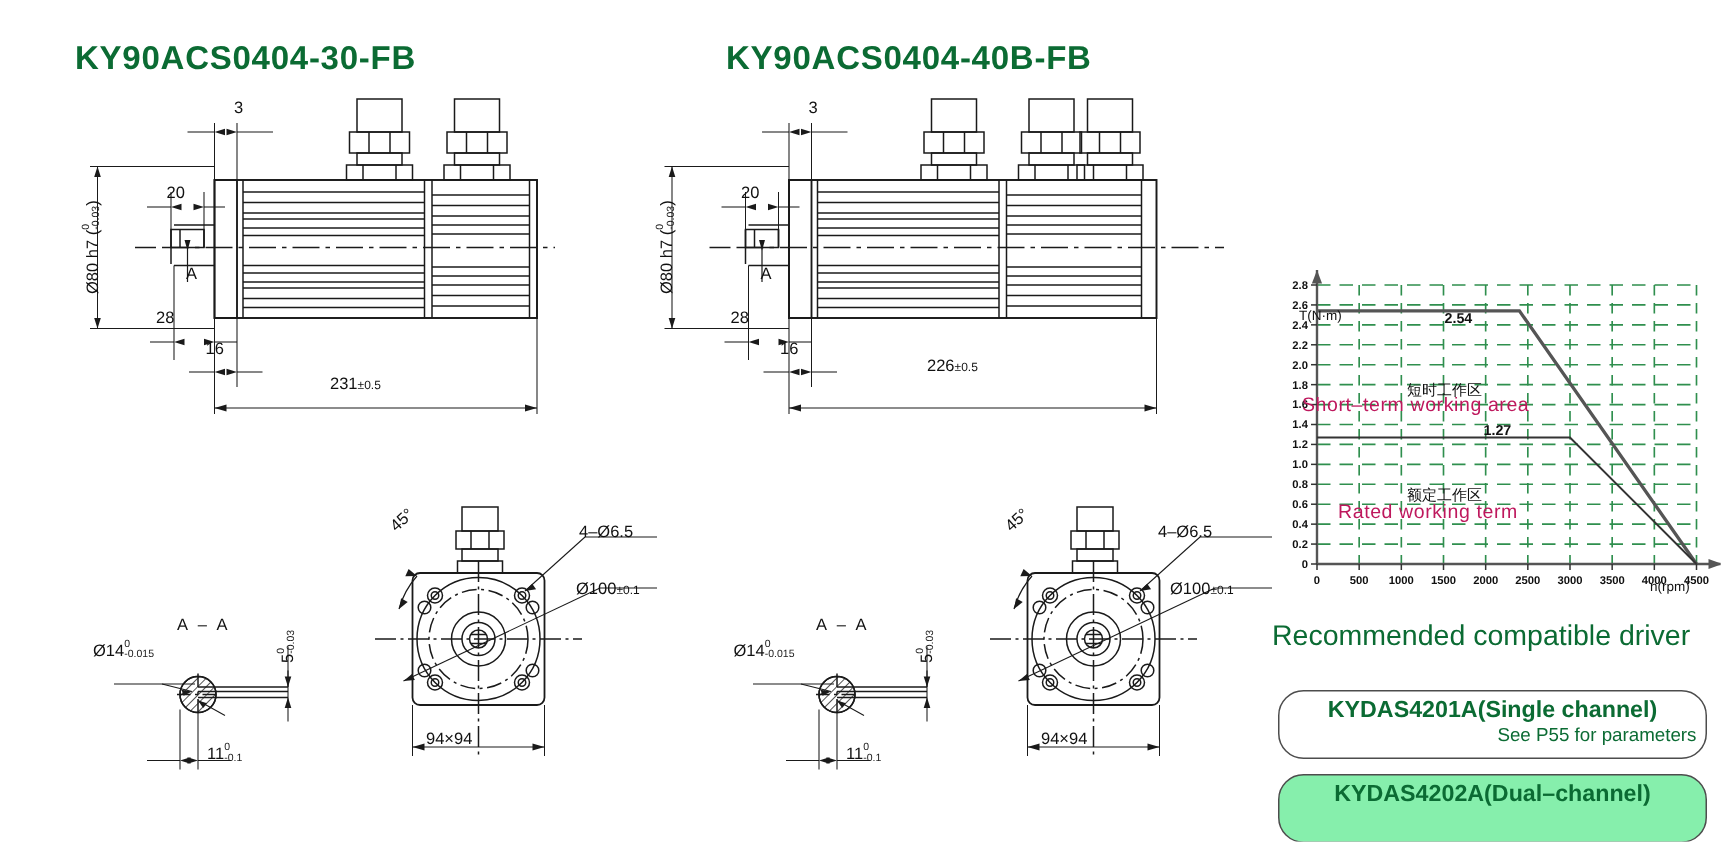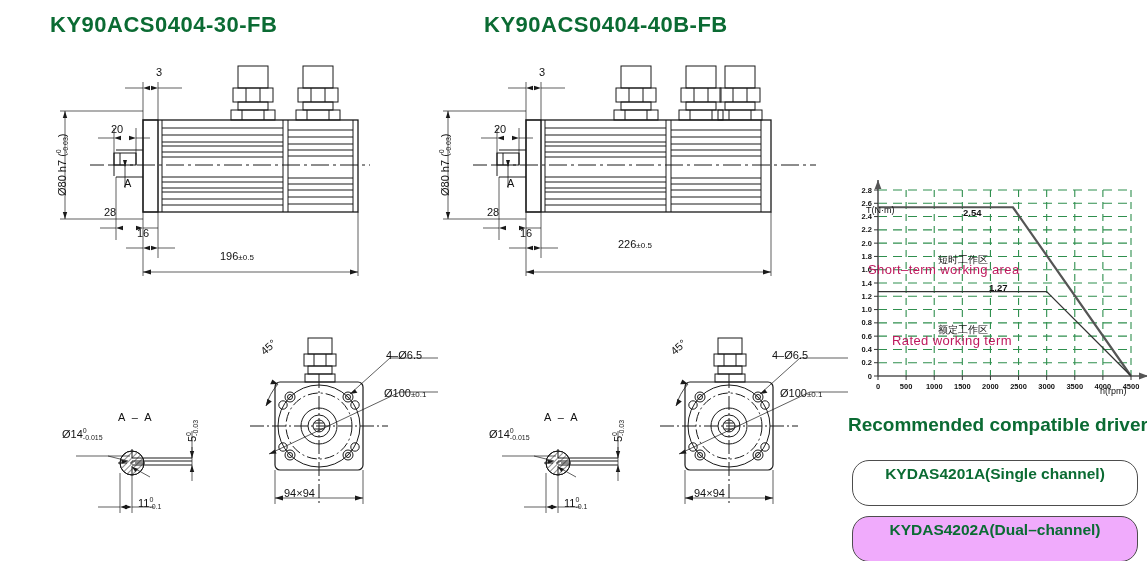--- a/index.html
+++ b/index.html
@@ -1,27 +1,27 @@
 <!DOCTYPE html>
 <html><head>
 <meta charset="utf-8">
 <style>
   html,body{margin:0;padding:0;background:#ffffff;}
   body{width:1147px;height:561px;position:relative;overflow:hidden;
        font-family:"Liberation Sans","DejaVu Sans",sans-serif;color:#1a1a1a;}
   .abs{position:absolute;}
-  .title{font-size:22px;font-weight:bold;color:#0b6b33;letter-spacing:0.5px;white-space:nowrap;}
+  .title{font-size:22px;font-weight:bold;color:#0b6b33;letter-spacing:0.5px;white-space:nowrap;margin-top:14px;}
   .dim{font-size:11px;color:#111;white-space:nowrap;font-family:"Liberation Sans",sans-serif;}
   .dim-sm{font-size:8px;color:#111;white-space:nowrap;}
   .sect-lbl{font-size:11px;letter-spacing:2px;color:#111;}
   .rot90{transform:rotate(-90deg);transform-origin:0 0;}
-  .greenhead{font-size:19px;font-weight:bold;color:#0b6b33;white-space:nowrap;}
+  .greenhead{font-size:19px;font-weight:normal;color:#0b6b33;white-space:nowrap;}
   .drvbox{border:1.6px solid #4d4d4d;border-radius:17px;box-sizing:border-box;}
   .drv1{background:#ffffff;}
-  .drv2{background:#f0abfc;}
+  .drv2{background:#86efac;}
   .drv-main{font-size:15.5px;font-weight:bold;color:#0b6b33;text-align:center;line-height:1.05;}
   .drv-sub{font-size:12.5px;color:#0b6b33;text-align:right;line-height:1.05;padding-right:6px;}
   .cjk{font-family:"DejaVu Sans",sans-serif;font-size:10px;color:#111;white-space:nowrap;}
   .wm{font-size:13px;color:#be185d;white-space:nowrap;letter-spacing:0.4px;}
   .axlbl{font-size:9px;color:#111;white-space:nowrap;margin-top:25px;}
   .valbl{font-size:9.5px;color:#111;font-weight:bold;white-space:nowrap;}
   svg{display:block;overflow:visible;}
   .tolfrac{display:inline-block;vertical-align:middle;font-size:7px;line-height:1.0;text-align:left;}
 </style>
 </head>
@@ -144,21 +144,21 @@
     <path d="M113 214 l8 -2.4 v4.8 z" fill="#1a1a1a" stroke="none"></path>
     <path d="M328 214 l-8 -2.4 v4.8 z" fill="#1a1a1a" stroke="none"></path>
   </g>
 </svg>
 </div>
 <div class="abs dim" style="left:156px;top:66px;">3</div>
 <div class="abs dim" style="left:111px;top:123px;">20</div>
 <div class="abs dim" style="left:104px;top:206px;">28</div>
 <div class="abs dim" style="left:137px;top:227px;">16</div>
 <div class="abs" style="left:220px;top:246px;">
-  <span class="dim">196</span><span class="dim-sm">±0.5</span>
+  <span class="dim">231</span><span class="dim-sm">±0.5</span>
 </div>
 <div class="abs dim" style="left:124px;top:177px;">A</div>
 <div class="abs" style="left:52px;top:196px;width:140px;">
   <div class="rot90" style="position:absolute;left:0;top:0;">
     <span class="dim">Ø80 h7</span><span class="dim">&nbsp;(</span><span class="tolfrac"><span style="display:block">0</span><span style="display:block">-0.03</span></span><span class="dim">)</span>
   </div>
 </div>
 
 <div class="abs" style="left:428px;top:58px;">
 <svg width="390" height="225" viewBox="0 0 390 225">
@@ -609,17 +609,18 @@
 <div class="abs wm" style="left:868px;top:262px;">Short–term working area</div>
 <div class="abs cjk" style="left:938px;top:323px;">额定工作区</div>
 <div class="abs wm" style="left:892px;top:333px;">Rated working term</div>
 <div class="abs valbl" style="left:963px;top:207px;">2.54</div>
 <div class="abs valbl" style="left:989px;top:282px;">1.27</div>
 
 <div class="abs greenhead" style="left:848px;top:414px;">Recommended compatible driver</div>
 
 <div class="abs drvbox drv1" style="left:852px;top:460px;width:286px;height:46px;">
   <div class="drv-main" style="padding-top:5px;">KYDAS4201A(Single channel)</div>
+  <div class="drv-sub" style="padding-top:2px;">See P55 for parameters</div>
 </div>
 
 <div class="abs drvbox drv2" style="left:852px;top:516px;width:286px;height:46px;">
   <div class="drv-main" style="padding-top:5px;">KYDAS4202A(Dual–channel)</div>
 </div>
 
 </body></html>

